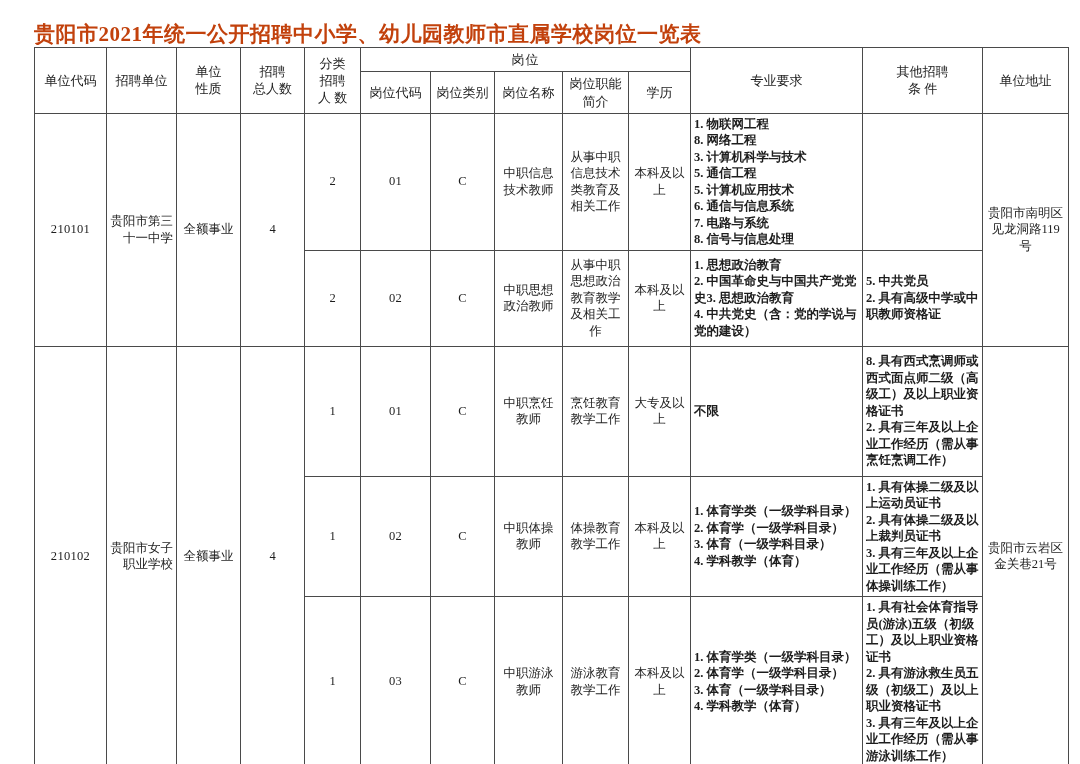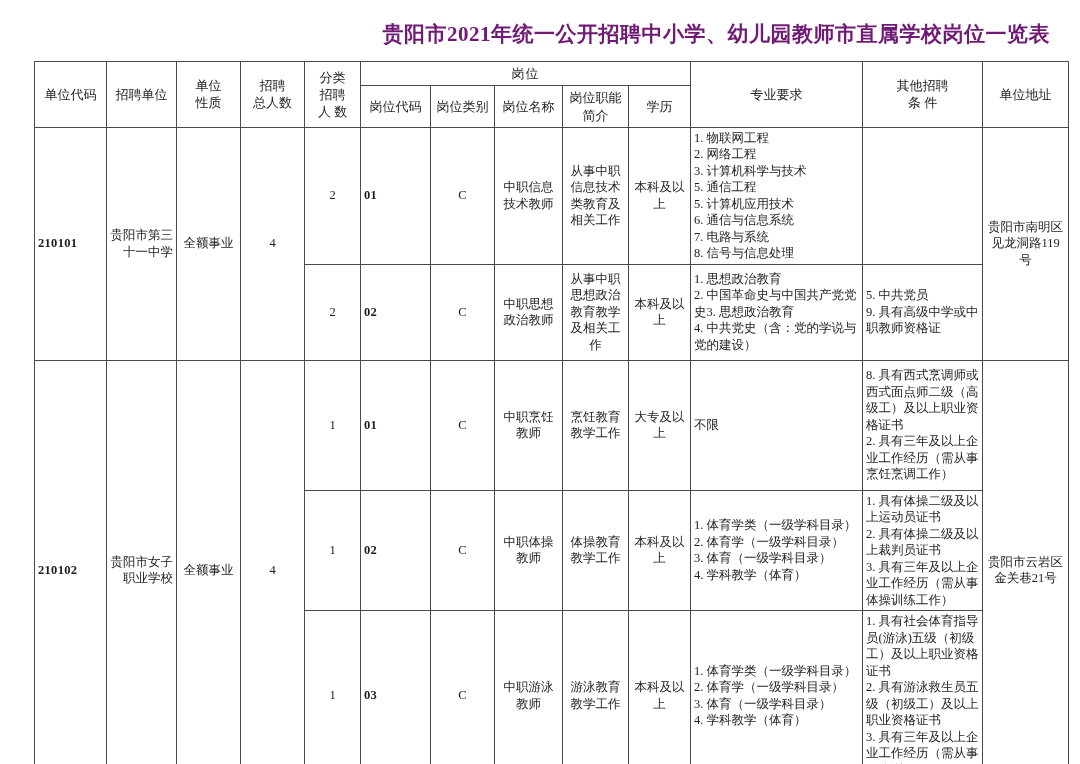--- a/index.html
+++ b/index.html
@@ -15,27 +15,27 @@
     overflow: hidden;
   }
   .page {
     width: 1080px;
     height: 764px;
     box-sizing: border-box;
     padding: 22px 30px 0 34px;
     position: relative;
   }
   .doc-title {
-    text-align: right;
+    text-align: left;
     font-size: 21px;
     font-weight: bold;
     letter-spacing: 0.5px;
-    margin: 0 0 14px 0;
+    margin: 0 0 0 0;
     line-height: 1.2;
-    color: #701a75;
+    color: #c2410c;
   }
   table.job-table {
     border-collapse: collapse;
     table-layout: fixed;
     width: 1014px;
     border: 1.6px solid #3a3a3a;
   }
   table.job-table th,
   table.job-table td {
     border: 1px solid #4a4a4a;
@@ -48,29 +48,29 @@
   }
   table.job-table th {
     text-align: center;
     font-weight: normal;
     font-size: 13px;
     padding: 3px 2px;
   }
   .th-tall { height: 40px; }
   .c-center { text-align: center; margin-top: 44px; }
   .num-cell { font-size: 13px; text-align: center; }
-  .code-cell { font-size: 13px; text-align: left; letter-spacing: 0.3px; font-weight: bold; }
+  .code-cell { font-size: 13px; text-align: center; letter-spacing: 0.3px; }
   .list-cell {
     text-align: left;
     vertical-align: middle;
     padding: 4px 4px 4px 5px;
     font-size: 12.5px;
     line-height: 1.34;
   }
-  .list-cell div { white-space: normal; }
+  .list-cell div { white-space: normal; font-weight: bold; }
   .addr-cell {
     text-align: center;
     vertical-align: middle;
     font-size: 12.5px;
     line-height: 1.38;
   }
   .unit-name-cell {
     text-align: right;
     vertical-align: middle;
     font-size: 12.5px;
@@ -160,21 +160,21 @@
           <td class="c-center" rowspan="2">全额事业</td>
           <td class="num-cell" rowspan="2">4</td>
           <td class="num-cell">2</td>
           <td class="code-cell">01</td>
           <td class="c-center">C</td>
           <td class="c-center">中职信息技术教师</td>
           <td class="c-center">从事中职信息技术类教育及相关工作</td>
           <td class="c-center">本科及以上</td>
           <td class="list-cell">
             <div>1. 物联网工程</div>
-            <div>2. 网络工程</div>
+            <div>8. 网络工程</div>
             <div>3. 计算机科学与技术</div>
             <div>5. 通信工程</div>
             <div>5. 计算机应用技术</div>
             <div>6. 通信与信息系统</div>
             <div>7. 电路与系统</div>
             <div>8. 信号与信息处理</div>
           </td>
           <td class="list-cell"></td>
           <td class="addr-cell" rowspan="2">贵阳市南明区见龙洞路119号</td>
         </tr>
@@ -185,21 +185,21 @@
           <td class="c-center">中职思想政治教师</td>
           <td class="c-center">从事中职思想政治教育教学及相关工作</td>
           <td class="c-center">本科及以上</td>
           <td class="list-cell">
             <div>1. 思想政治教育</div>
             <div>2. 中国革命史与中国共产党党史3. 思想政治教育</div>
             <div>4. 中共党史（含：党的学说与党的建设）</div>
           </td>
           <td class="list-cell">
             <div>5. 中共党员</div>
-            <div>9. 具有高级中学或中职教师资格证</div>
+            <div>2. 具有高级中学或中职教师资格证</div>
           </td>
         </tr>
         <tr style="height: 130px;">
           <td class="code-cell" rowspan="3">210102</td>
           <td class="unit-name-cell" rowspan="3">贵阳市女子职业学校</td>
           <td class="c-center" rowspan="3">全额事业</td>
           <td class="num-cell" rowspan="3">4</td>
           <td class="num-cell">1</td>
           <td class="code-cell">01</td>
           <td class="c-center">C</td>

